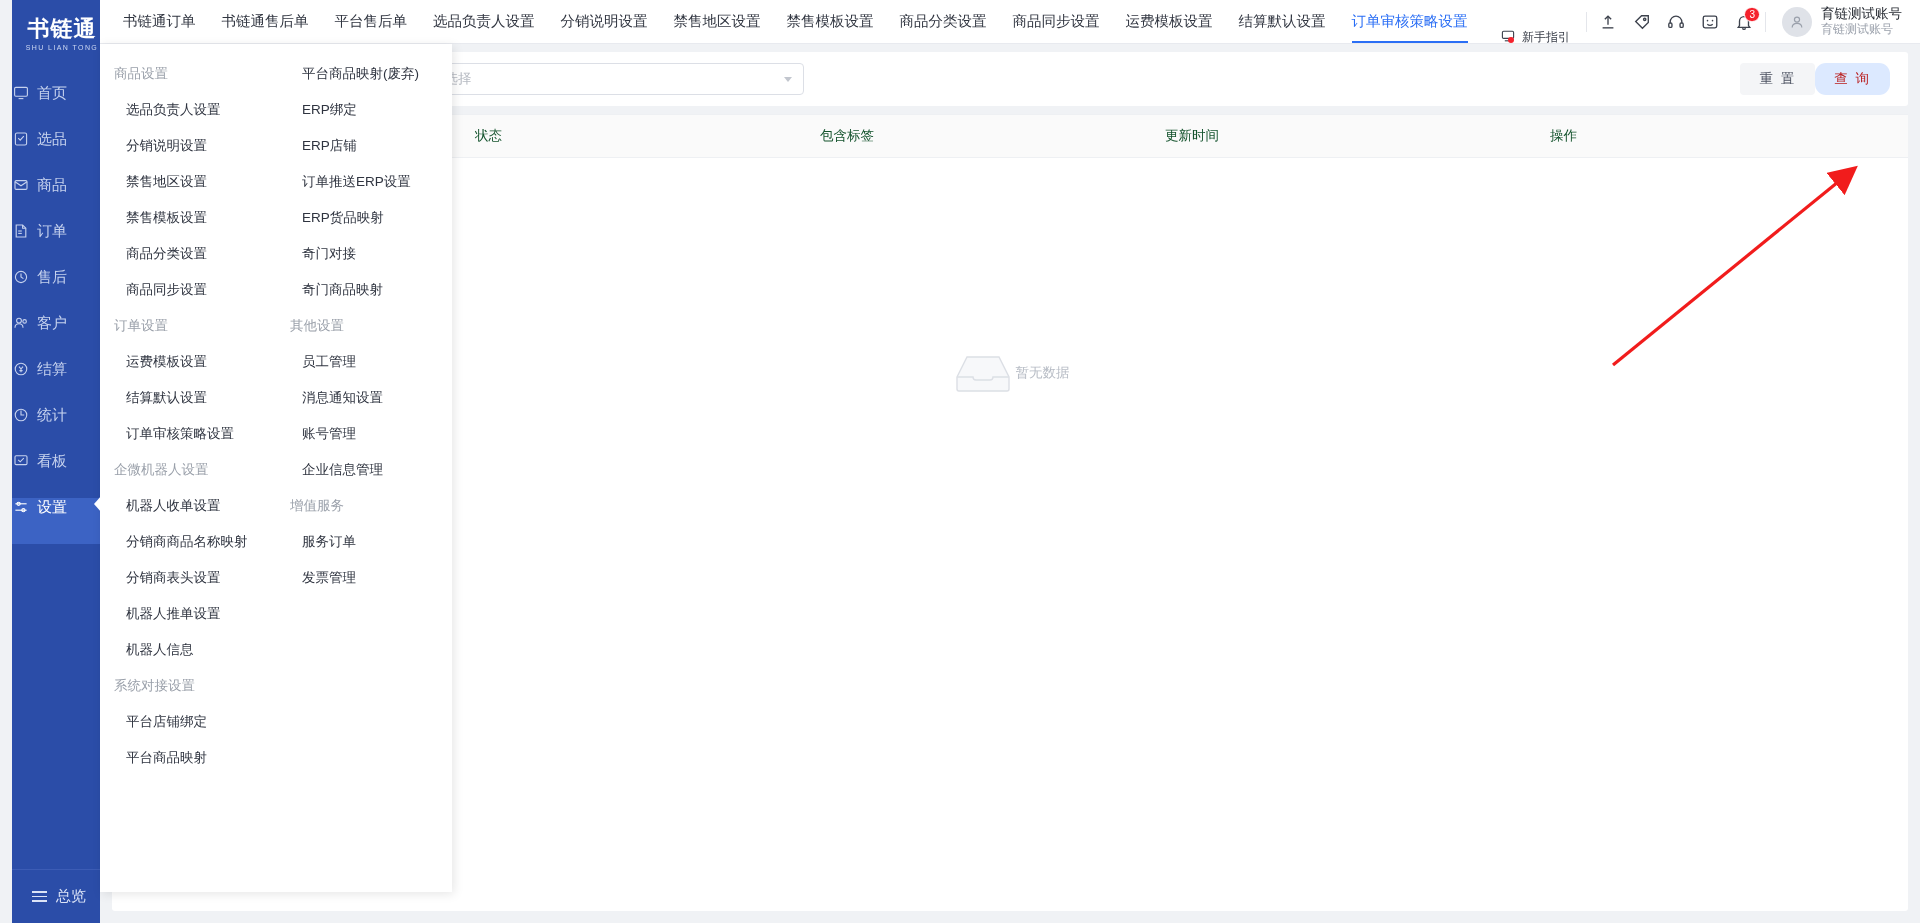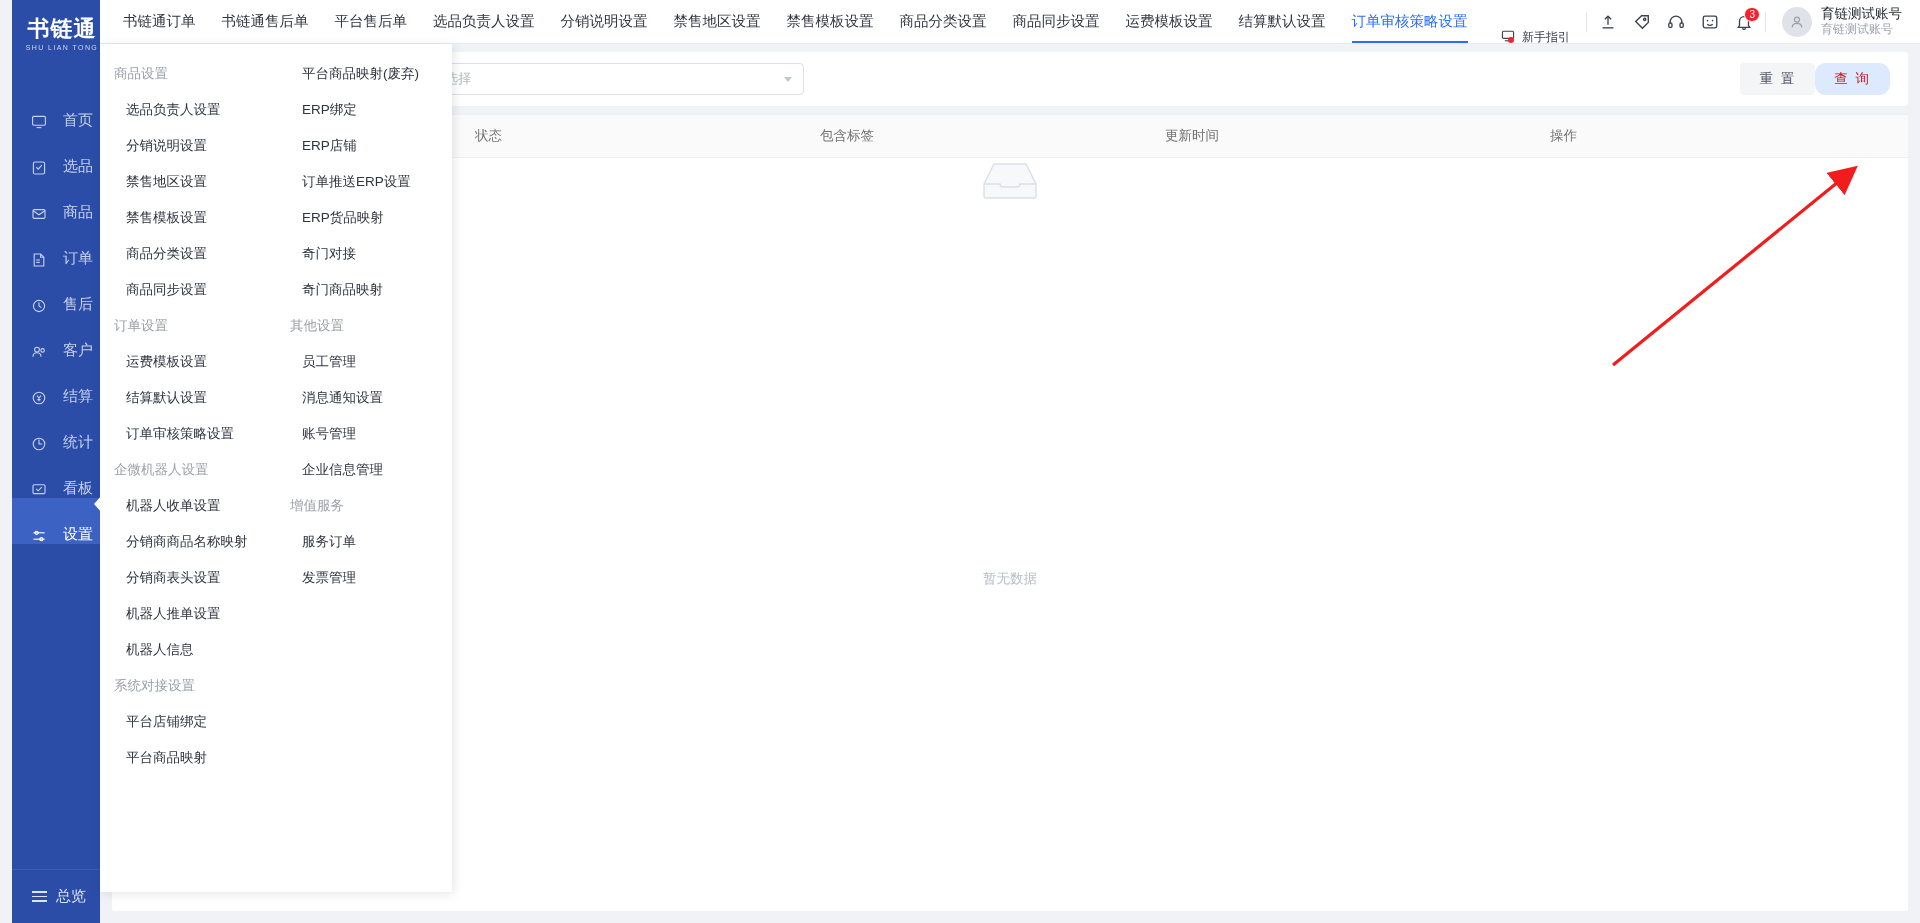--- a/index.html
+++ b/index.html
@@ -19,22 +19,22 @@
     display: flex; flex-direction: column;
   }
   .logo-box {
     height: 68px; display: flex; flex-direction: column;
     align-items: center; justify-content: center; color: #fff;
   }
   .logo-cn { font-size: 22px; font-weight: 700; letter-spacing: 1px; line-height: 1.05; }
   .logo-en { font-size: 7px; letter-spacing: 1.4px; margin-top: 3px; color: #cdd8f3; }
   .nav-list { flex: 1; padding-top: 16px; }
   .nav-item {
-    height: 46px; display: flex; align-items: flex-end; gap: 16px;
-    padding-left: 18px; color: #c6d2ee; font-size: 15px; cursor: pointer;
+    height: 46px; display: flex; align-items: flex-start; gap: 8px;
+    color: #c6d2ee; font-size: 15px; cursor: pointer;
   }
   .nav-item.active { background: #3c63c4; color: #fff; }
   .nav-item .nv-ico { width: 17px; height: 17px; display: inline-flex; align-items: center; justify-content: center; }
   .nav-item .nv-ico svg { width: 16px; height: 16px; stroke: currentColor; fill: none; stroke-width: 1.4; }
   .nav-bottom {
     height: 54px; border-top: 1px solid #3c5cb5;
     display: flex; align-items: center; gap: 9px; padding-left: 20px;
     color: #dce4f7; font-size: 15px; cursor: pointer;
   }
   .burger { display: inline-flex; flex-direction: column; gap: 3px; }
@@ -120,27 +120,27 @@
     position: absolute; left: 12px; top: 70px; right: 12px; bottom: 12px;
     background: #fff; border-radius: 3px;
   }
   .tbl-toolbar { height: 52px; display: flex; align-items: center; justify-content: flex-end; padding: 0 18px; gap: 14px; }
   .refresh-ico { width: 20px; height: 20px; color: #6b7280; cursor: pointer; display: flex; align-items: center; justify-content: center; }
   .refresh-ico svg { width: 18px; height: 18px; stroke: currentColor; fill: none; stroke-width: 1.4; }
   .thead {
     display: flex; background: #fafafa; height: 44px; align-items: center;
     border-top: 1px solid #eef0f3; border-bottom: 1px solid #eef0f3;
   }
-  .th { font-size: 13.5px; color: #737373; padding-left: 18px; }
+  .th { font-size: 13.5px; color: #14532d; padding-left: 18px; }
   .th.c0 { width: 345px; }
   .th.c1 { width: 345px; }
   .th.c2 { width: 345px; }
   .th.c3 { width: 385px; }
   .th.c4 { flex: 1; }
-  .empty { height: 430px; display: flex; flex-direction: column; align-items: center; justify-content: space-between; gap: 1px; }
+  .empty { height: 430px; display: flex; align-items: center; justify-content: center; gap: 1px; }
   .empty-ico { width: 64px; height: 44px; position: relative; }
   .empty-ico svg { width: 64px; height: 44px; stroke: #dcdfe5; fill: #f7f8fa; stroke-width: 1.4; }
   .empty-txt { font-size: 13.5px; color: #b7bcc5; }
 
   
   .hl-box {
     position: absolute; border: 3px solid #f11c1c; border-radius: 2px;
     pointer-events: none;
   }
   .arrow-svg { position: absolute; left: 0; top: 0; width: 1920px; height: 923px; pointer-events: none; }

